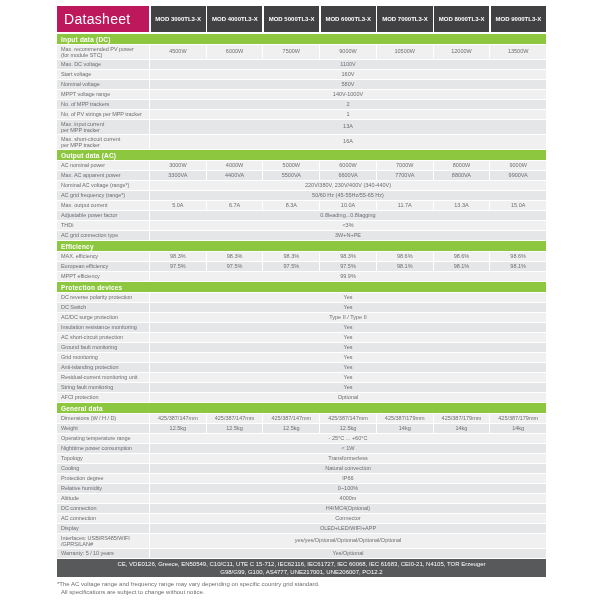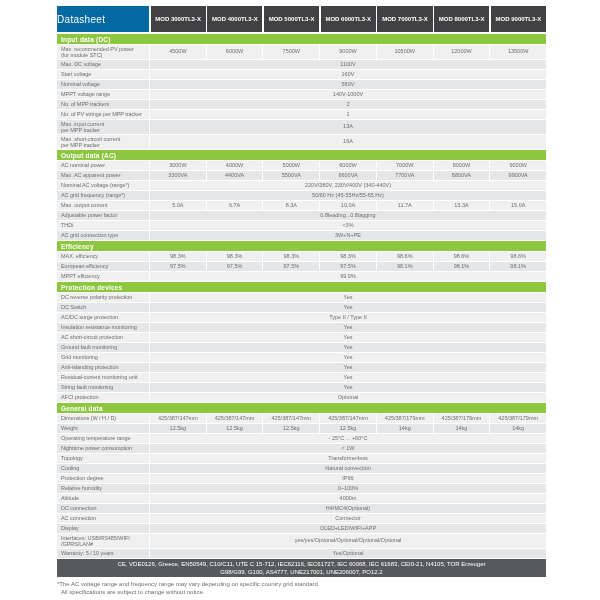--- a/index.html
+++ b/index.html
@@ -1,22 +1,22 @@
 <!DOCTYPE html>
 <html><head>
 <meta charset="utf-8">
 <style>
   html,body{margin:0;padding:0;background:#fff;}
   body{width:600px;height:600px;font-family:"Liberation Sans",sans-serif;}
   .page{position:relative;width:600px;height:600px;overflow:hidden;background:#fff;}
   .sheet{position:absolute;left:57px;top:6px;width:489px;}
 
   .head-row{display:flex;gap:1.5px;height:26px;margin-bottom:2px;}
-  .title-cell{flex:0 0 92px;background:#0369a1;color:#fff;font-size:10px;letter-spacing:.3px;
-    display:flex;align-items:center;box-sizing:border-box;}
+  .title-cell{flex:0 0 92px;background:#be185d;color:#fff;font-size:14px;letter-spacing:.3px;
+    display:flex;align-items:center;padding-left:7px;box-sizing:border-box;}
   .model-cell{flex:1;background:#414042;color:#fff;font-size:6px;font-weight:bold;
     display:flex;align-items:center;justify-content:center;text-align:center;line-height:1;}
 
   .section-bar{height:10px;margin-bottom:1px;background:#8dc63f;color:#fff;font-size:6.5px;
     font-weight:bold;display:flex;align-items:center;padding-left:4px;box-sizing:border-box;letter-spacing:.2px;}
 
   .row{display:flex;gap:1px;height:9px;margin-bottom:1px;}
   .row.tall{height:14px;}
   .row .label{flex:0 0 92px;font-size:5.5px;color:#6d6e71;display:flex;align-items:center;
     padding-left:4px;box-sizing:border-box;white-space:pre-line;line-height:1.12;overflow:hidden;letter-spacing:-0.05px;}

